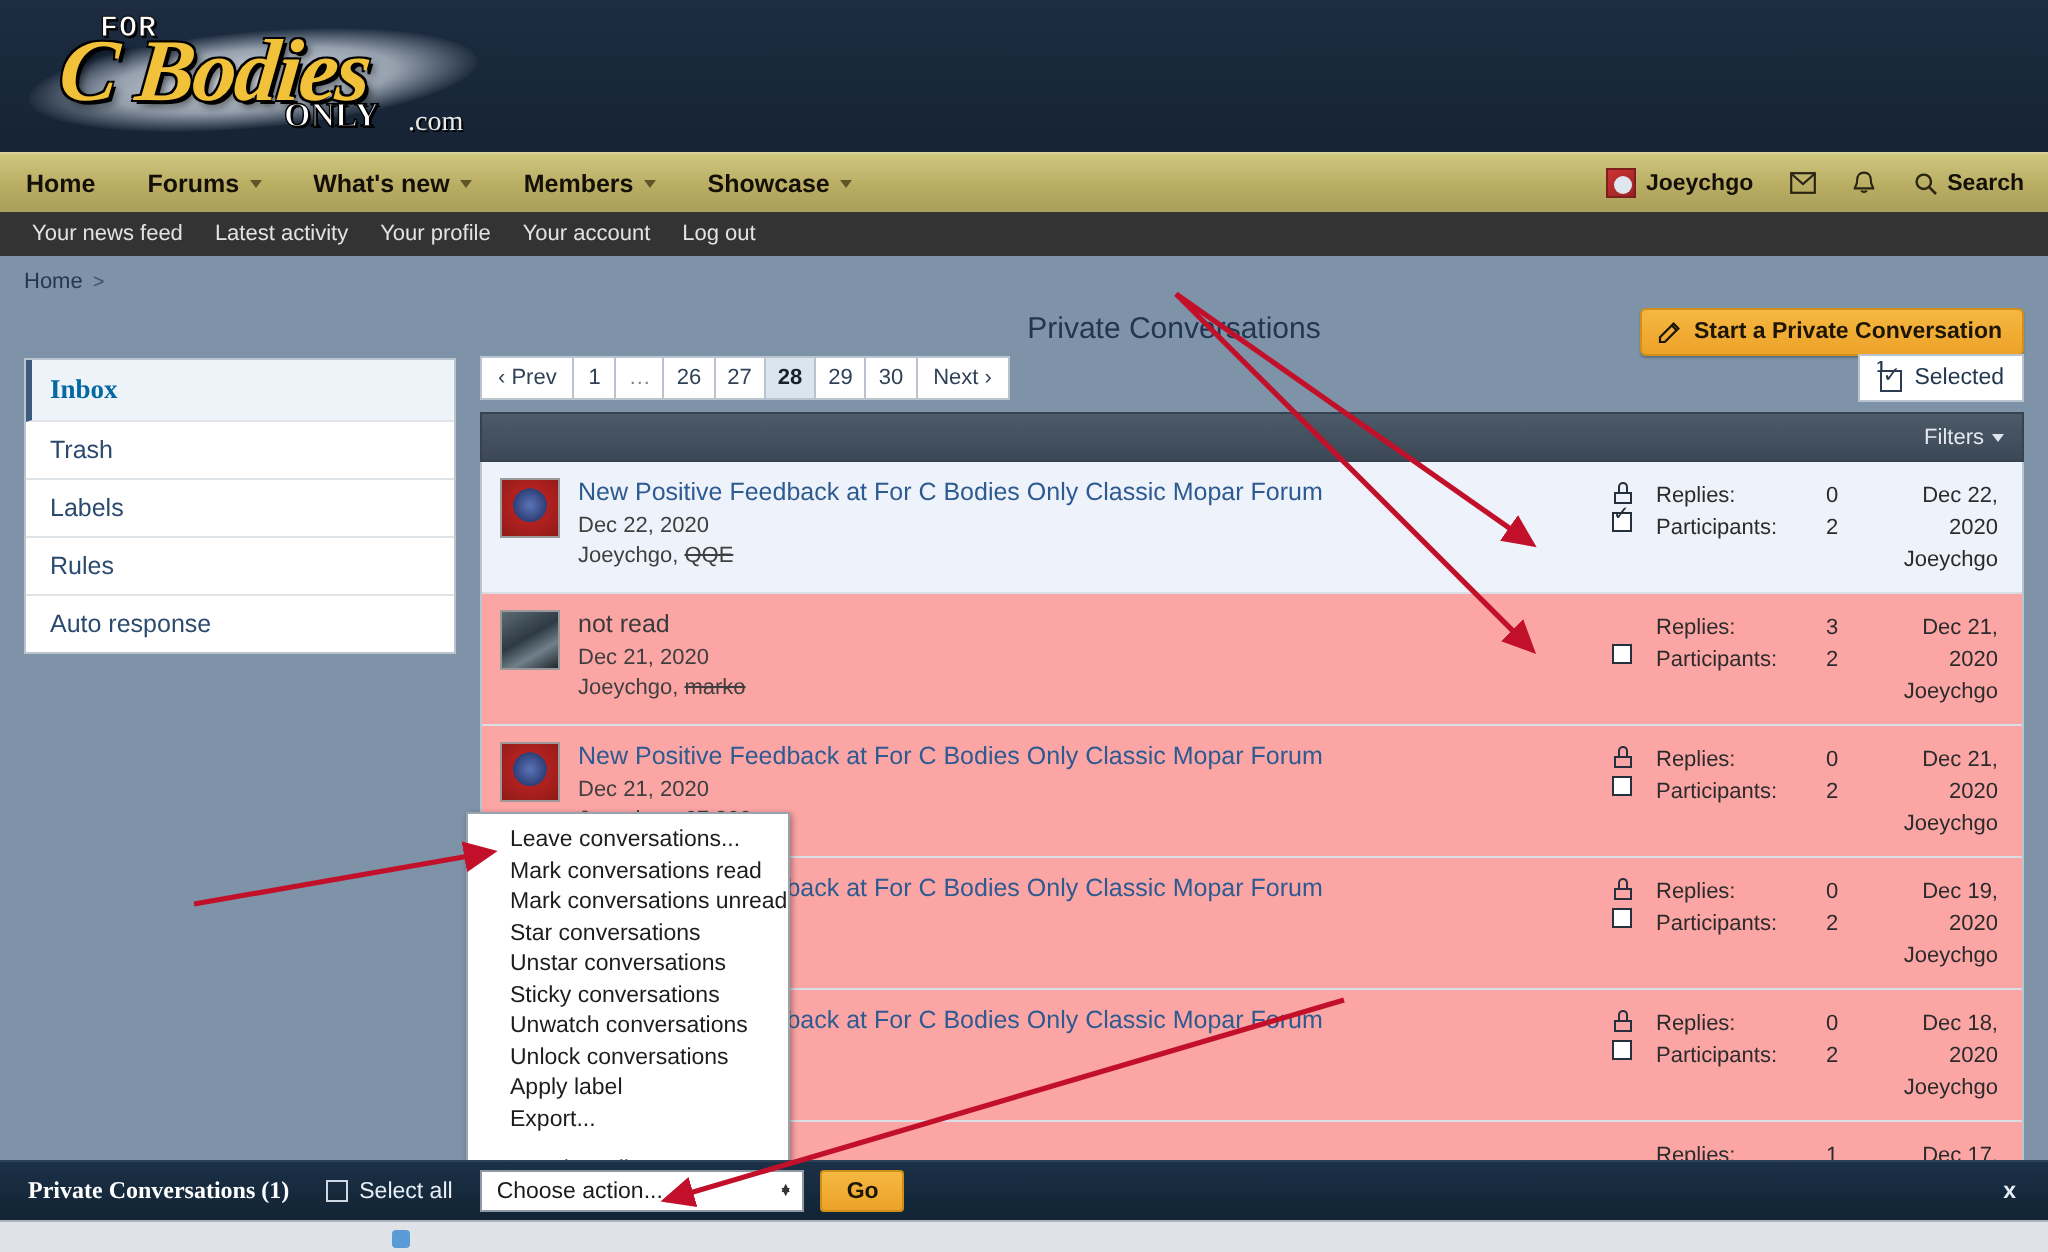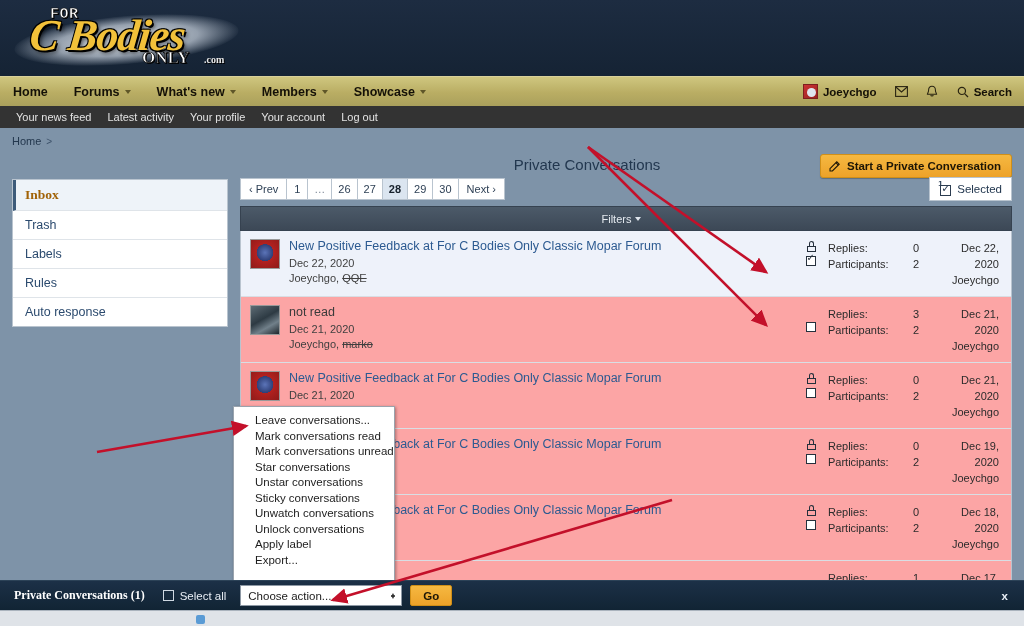--- a/index.html
+++ b/index.html
@@ -51,21 +51,21 @@
   }
   .logo-only {
     position:absolute; left:128px; top:46px;
     font-family:"Liberation Serif", serif;
     font-weight:bold; font-size:17px; letter-spacing:0px;
     color:#fff; -webkit-text-stroke:.7px #000; text-shadow:1px 1px 0 #000;
   }
   .logo-com {
     position:absolute; left:190px; top:52px;
     font-family:"Liberation Serif", serif;
-    font-weight:bold; font-size:10px;
+    font-weight:normal; font-size:14px;
     color:#e9e9e9; text-shadow:1px 1px 0 #000;
   }
 
   
   .navbar {
     height:30px;
     background:linear-gradient(180deg,#cfc67f 0%,#b9ad63 55%,#aaa05c 100%);
     border-top:1px solid #d8d09a;
     display:flex; align-items:center;
     position:relative;
@@ -163,21 +163,21 @@
   }
   .side-item {
     padding:7px 12px;
     font-size:12.5px; color:#2b4a6e;
     border-bottom:1px solid #dfe4e9;
     cursor:pointer;
   }
   .side-item:last-child { border-bottom:none; }
   .side-item.active {
     background:#eef3f9;
-    font-weight:bold; color:#a16207;
+    font-weight:bold; color:#0369a1;
     border-left:3px solid #3c5a7a;
     padding-left:9px;
     font-family:"Liberation Serif", serif;
     font-size:13.5px;
   }
 
   
   .listcol { flex:1; min-width:0; position:relative; }
 
   .pagerow { display:flex; align-items:center; justify-content:space-between; }
@@ -215,21 +215,21 @@
     position:absolute; left:-1px; top:-4px;
     font-size:8px; font-weight:bold; color:#22374f;
     background:transparent;
   }
 
   .filterbar {
     margin-top:5px;
     height:25px;
     background:linear-gradient(180deg,#4c5a69 0%,#3c4856 100%);
     border:1px solid #364250;
-    display:flex; align-items:center; justify-content:center;
+    display:flex; align-items:center; justify-content:flex-end;
     padding-right:9px;
   }
   .filterbar .flbl {
     color:#e4e9ef; font-size:11px; display:flex; align-items:center; gap:4px; cursor:pointer;
   }
   .caret-down-light {
     width:0;height:0;border-left:3.5px solid transparent;border-right:3.5px solid transparent;
     border-top:4px solid #dfe5ec; display:inline-block;
   }
 

